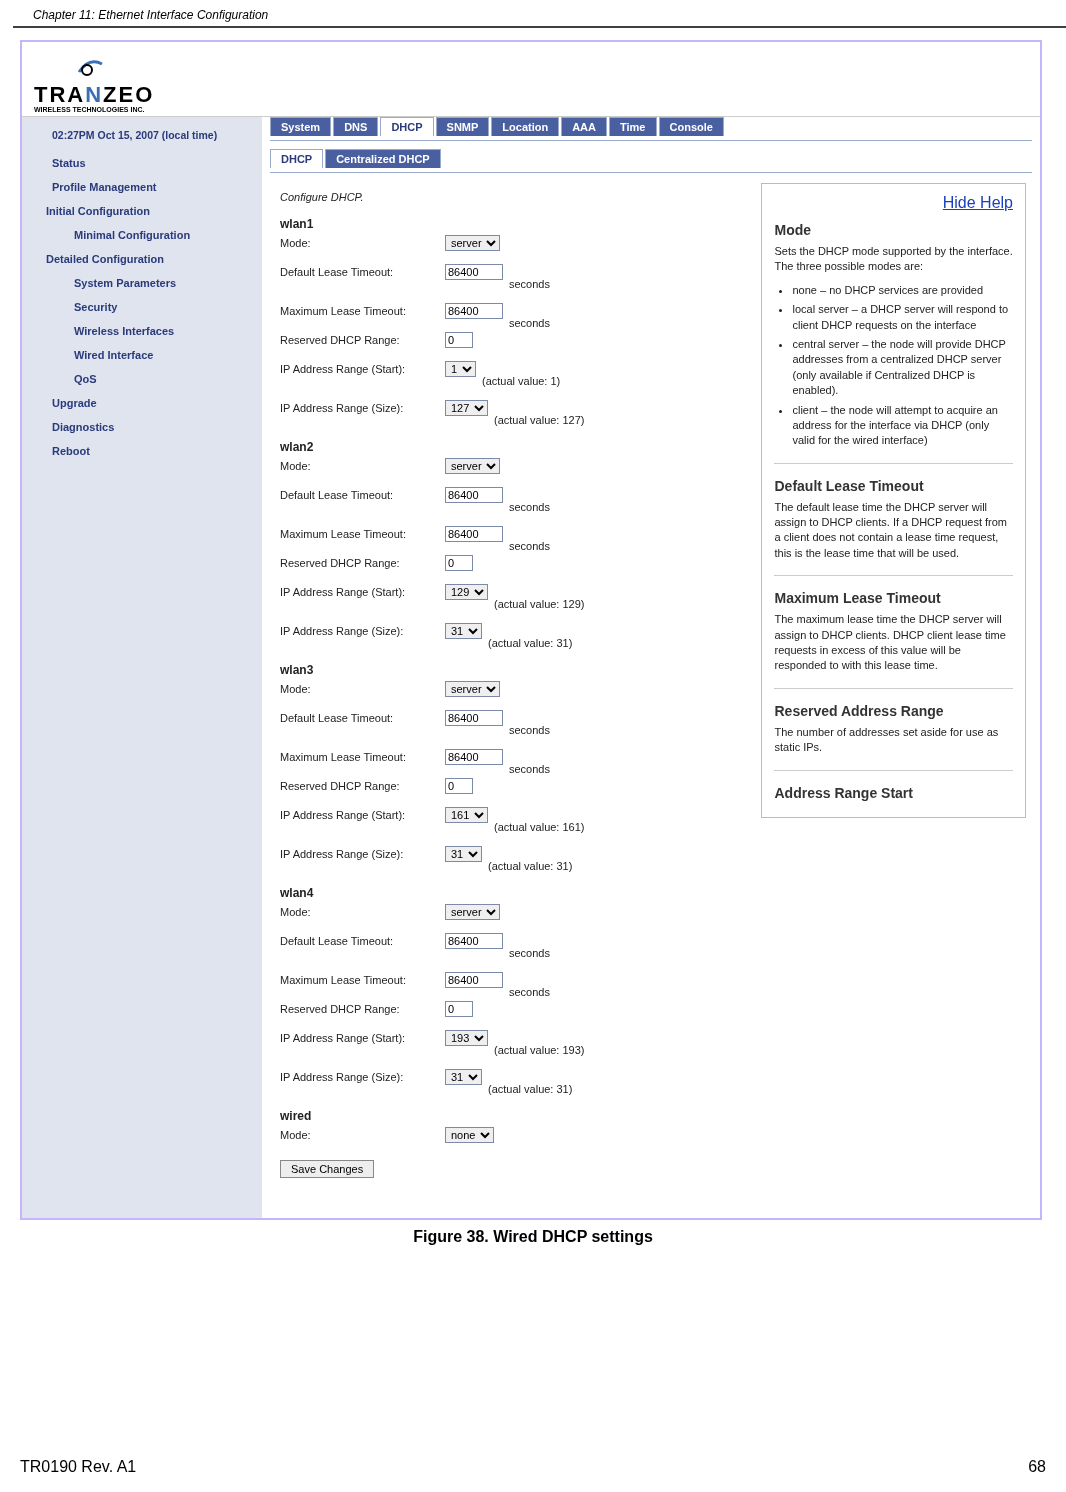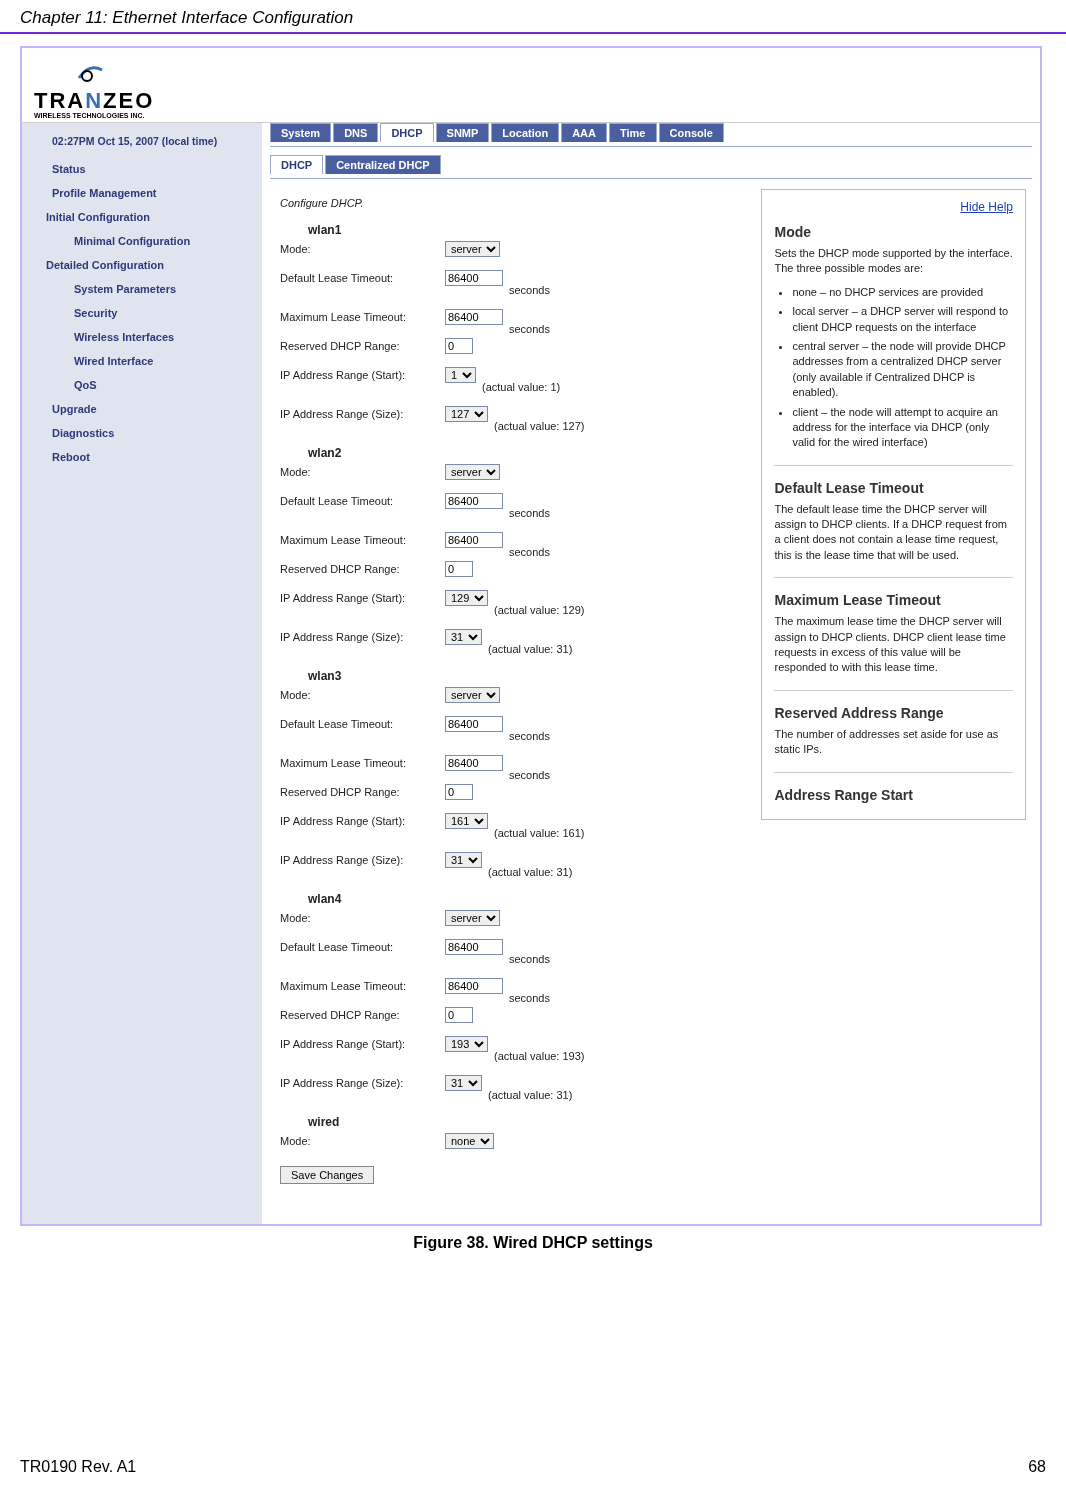--- a/index.html
+++ b/index.html
@@ -6,24 +6,25 @@
   body {
     font-family: Arial, Helvetica, sans-serif;
     background: #fff;
     width: 1066px;
     height: 1492px;
     position: relative;
     color: #000;
   }
   .page-header {
     font-style: italic;
-    font-size: 17px;
+    font-size: 12px;
     padding: 8px 20px 4px 20px;
-    border-bottom: 2px solid #6d28d9;
+    border-bottom: 2px solid #404040;
     font-family: Arial, sans-serif;
+    margin-left: 13px;
   }
   .screenshot-frame {
     border: 2px solid #c4b5fd;
     margin: 12px 20px 0 20px;
     width: 1022px;
     height: 1180px;
     background: #fff;
     position: relative;
     overflow: hidden;
     font-family: Verdana, Arial, sans-serif;
@@ -99,38 +100,37 @@
   .help-panel {
     float: right;
     width: 34%;
     margin: 10px 14px 10px 0;
     border: 1px solid #bbb;
     padding: 10px 12px;
     font-size: 11px;
     color: #222;
     background: #fff;
   }
-  .help-panel a { color: #1a3fbc; float: right; font-size:12px;padding-left:13px;}
+  .help-panel a { color: #1a3fbc; float: right; font-size:16px;padding-left:13px;}
   .help-panel h3 {
     font-family: Verdana, Arial, sans-serif;
     font-size: 14px;
     font-weight: bold;
     margin: 10px 0 6px 0;
     color: #333;
   }
   .help-panel p { margin-bottom: 8px; line-height: 1.4; }
   .help-panel ul { margin: 6px 0 10px 18px; }
   .help-panel li { margin-bottom: 4px; line-height: 1.4; }
   .help-panel hr { border: none; border-top: 1px solid #ccc; margin: 14px 0; }
   .section-title {
     font-weight: bold;
     font-size: 12px;
     margin-top: 14px;
     margin-bottom: 4px;
-    margin-left: 28px;
   }
   .form-row {
     display: flex;
     align-items: center;
     margin: 3px 0;
   }
   .form-row label { width: 165px; }
   .form-row .suffix { margin-left: 6px; margin-top: 24px; }
   input.txt {
     width: 58px;

